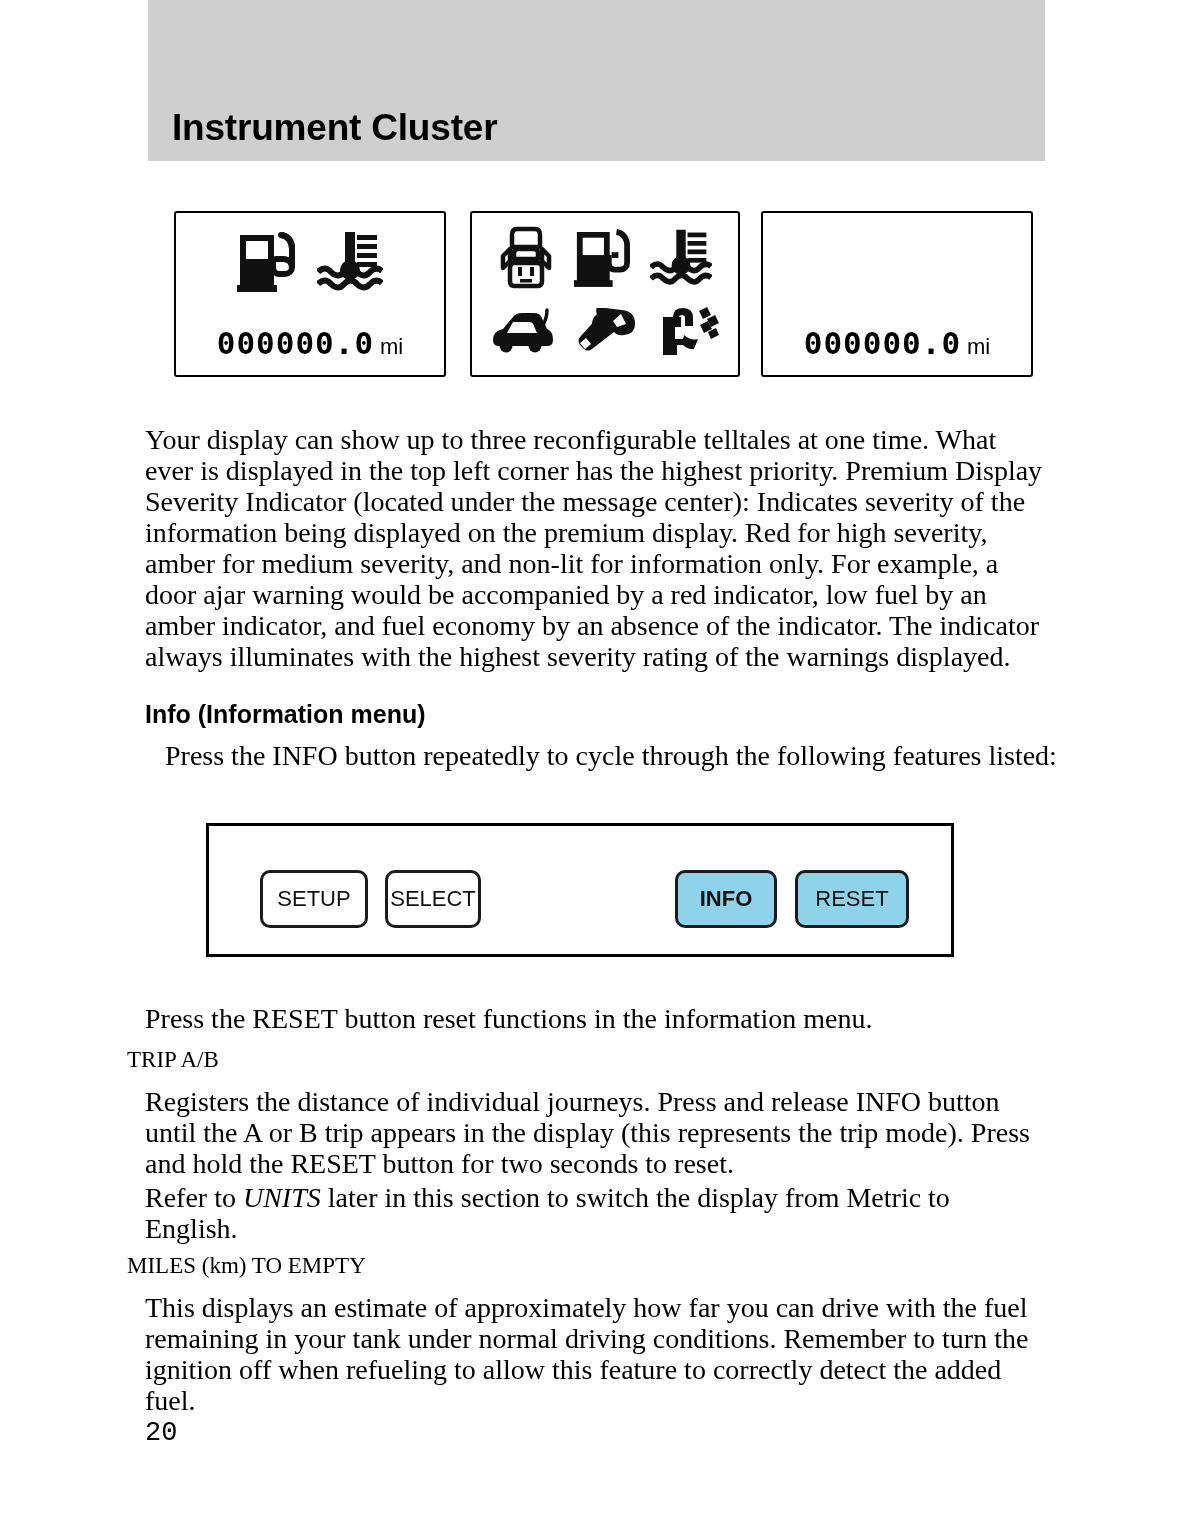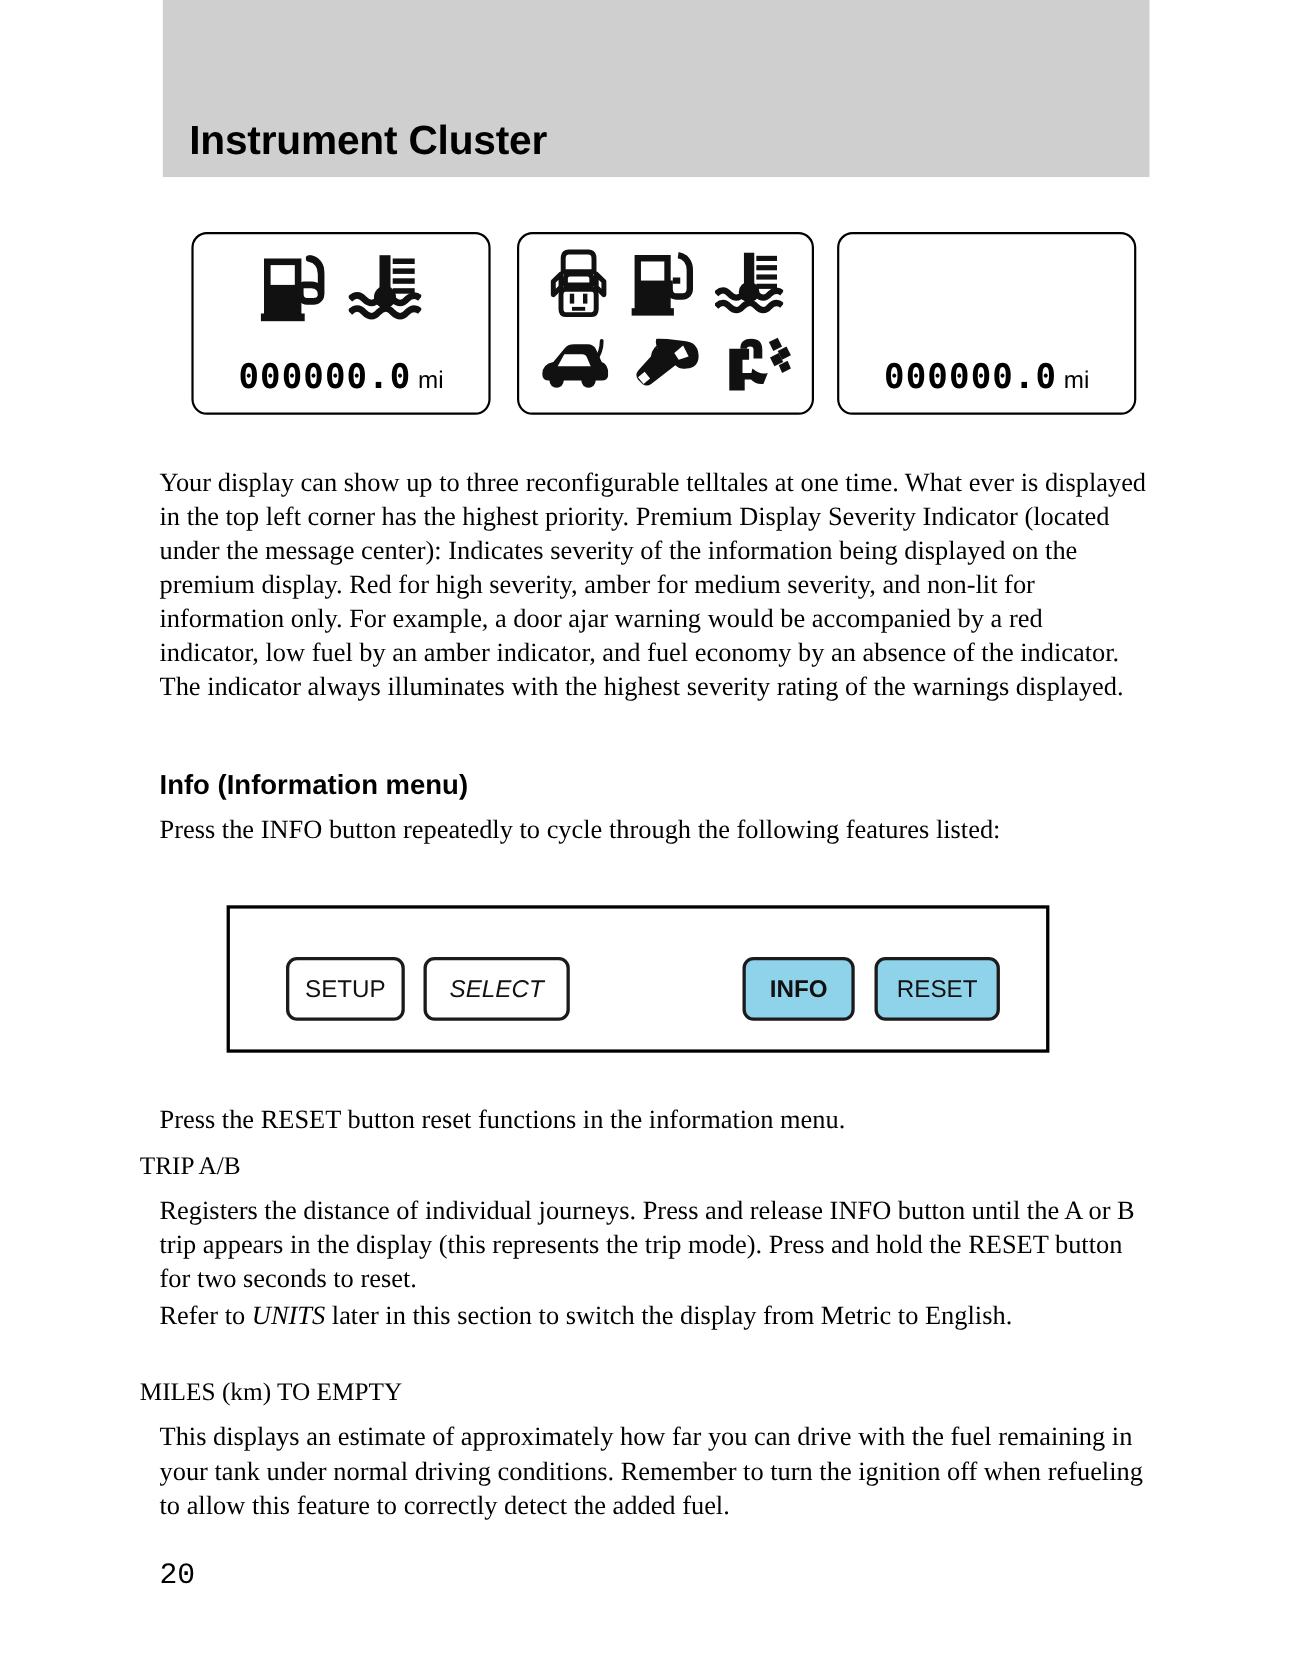--- a/index.html
+++ b/index.html
@@ -41,21 +41,21 @@
   .figures {
     position: absolute;
     left: 145px;
     top: 207px;
     width: 900px;
     height: 175px;
   }
   .display {
     position: absolute;
     border: 2.5px solid #000;
-    border-radius: 14px;
+    border-radius: 3px;
     background: #fff;
     box-sizing: border-box;
   }
   #display-left  { left: 29px;  top: 4px; width: 272px; height: 166px; }
   #display-mid   { left: 325px; top: 4px; width: 270px; height: 166px; }
   #display-right { left: 616px; top: 4px; width: 272px; height: 166px; }
 
   .icon-row {
     position: absolute;
     display: flex;
@@ -86,21 +86,21 @@
 
   
   .ic { display: block; }
 
   
   .body-text {
     position: absolute;
     left: 145px;
     width: 898px;
     font-family: "Liberation Serif", serif;
-    font-size: 24px;
+    font-size: 28px;
     line-height: 31px;
     text-align: left;
   }
   .sans-head {
     position: absolute;
     left: 145px;
     font-family: "Liberation Sans", sans-serif;
     font-weight: bold;
     font-size: 25px;
   }
@@ -134,21 +134,21 @@
     font-family: "Liberation Sans", sans-serif;
     font-size: 22px;
     color: #111;
     background: #fff;
     top: 44px;
     height: 58px;
     text-align: center;
   }
   .btn.hl { background: #8fd3ea; }
   #btn-setup  { left: 51px;  width: 108px; }
-  #btn-select { left: 176px; width: 133px; font-style: italic; }
+  #btn-select { left: 176px; width: 96px; }
   #btn-info   { left: 466px; width: 102px; font-weight: bold; }
   #btn-reset  { left: 586px; width: 114px; }
 
   .page-num {
     position: absolute;
     left: 145px;
     top: 1418px;
     font-family: Liberation Mono, monospace;
     font-size: 27px;
   }
@@ -281,21 +281,21 @@
     <div class="odo">
       <span class="odo-digits">000000.0</span><span class="odo-unit">mi</span>
     </div>
   </div>
 </div>
 
 <div class="body-text" style="top:424px;">Your display can show up to three reconfigurable telltales at one time. What ever is displayed in the top left corner has the highest priority. Premium Display Severity Indicator (located under the message center): Indicates severity of the information being displayed on the premium display. Red for high severity, amber for medium severity, and non-lit for information only. For example, a door ajar warning would be accompanied by a red indicator, low fuel by an amber indicator, and fuel economy by an absence of the indicator. The indicator always illuminates with the highest severity rating of the warnings displayed.</div>
 
 <div class="sans-head" style="top:700px;">Info (Information menu)</div>
 
-<div class="body-text" style="top:740px;">Press the INFO button repeatedly to cycle through the following features listed:</div>
+<div class="body-text" style="top:740px;margin-left:20px;">Press the INFO button repeatedly to cycle through the following features listed:</div>
 
 <div class="panel">
   <div class="btn" id="btn-setup">
     <span>SETUP</span>
   </div>
   <div class="btn" id="btn-select">
     <span>SELECT</span>
   </div>
   <div class="btn hl" id="btn-info">
     <span>INFO</span>

